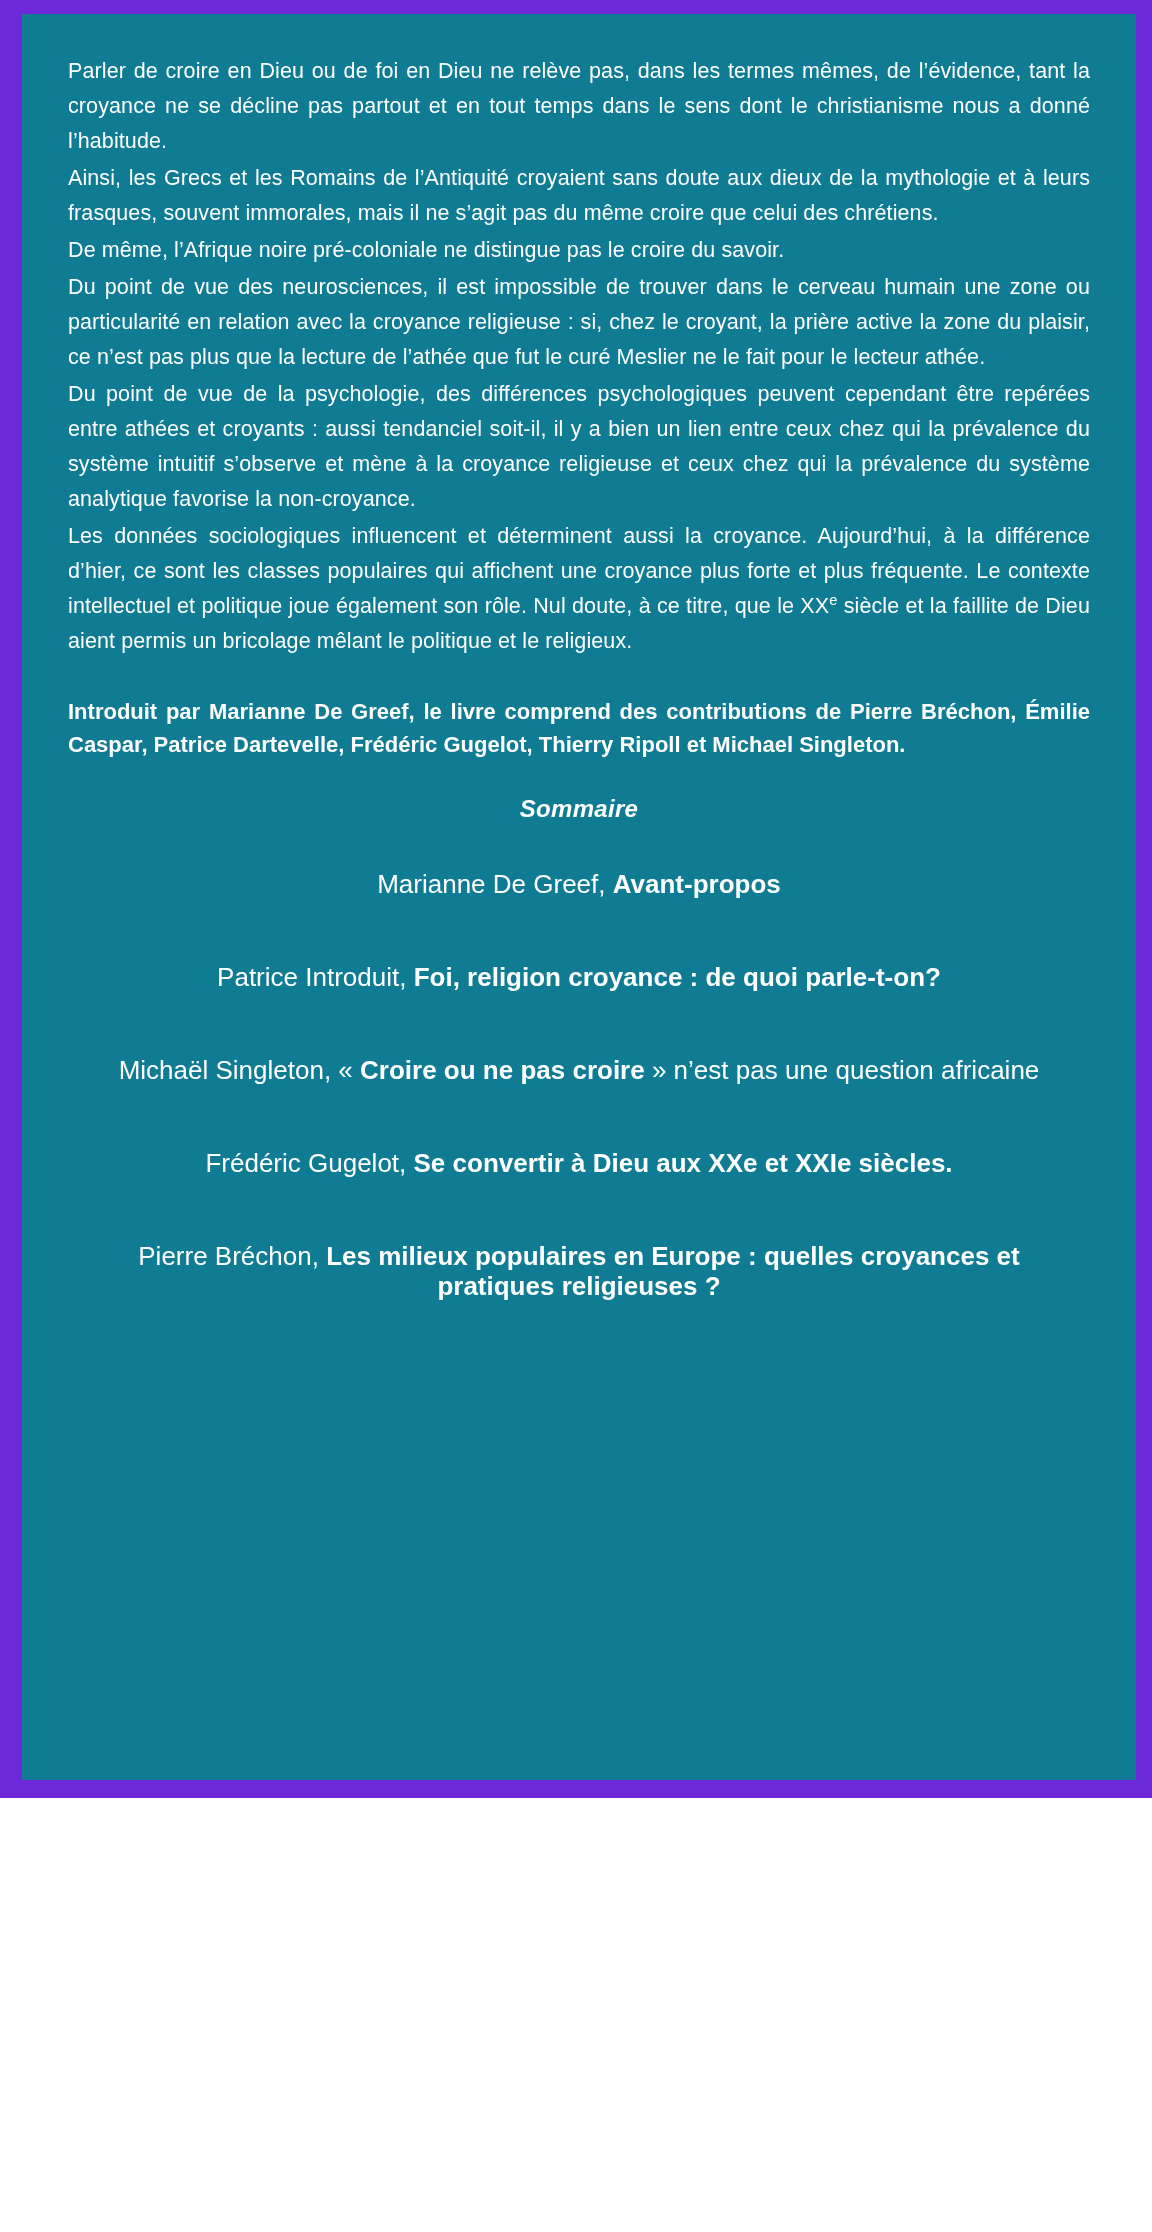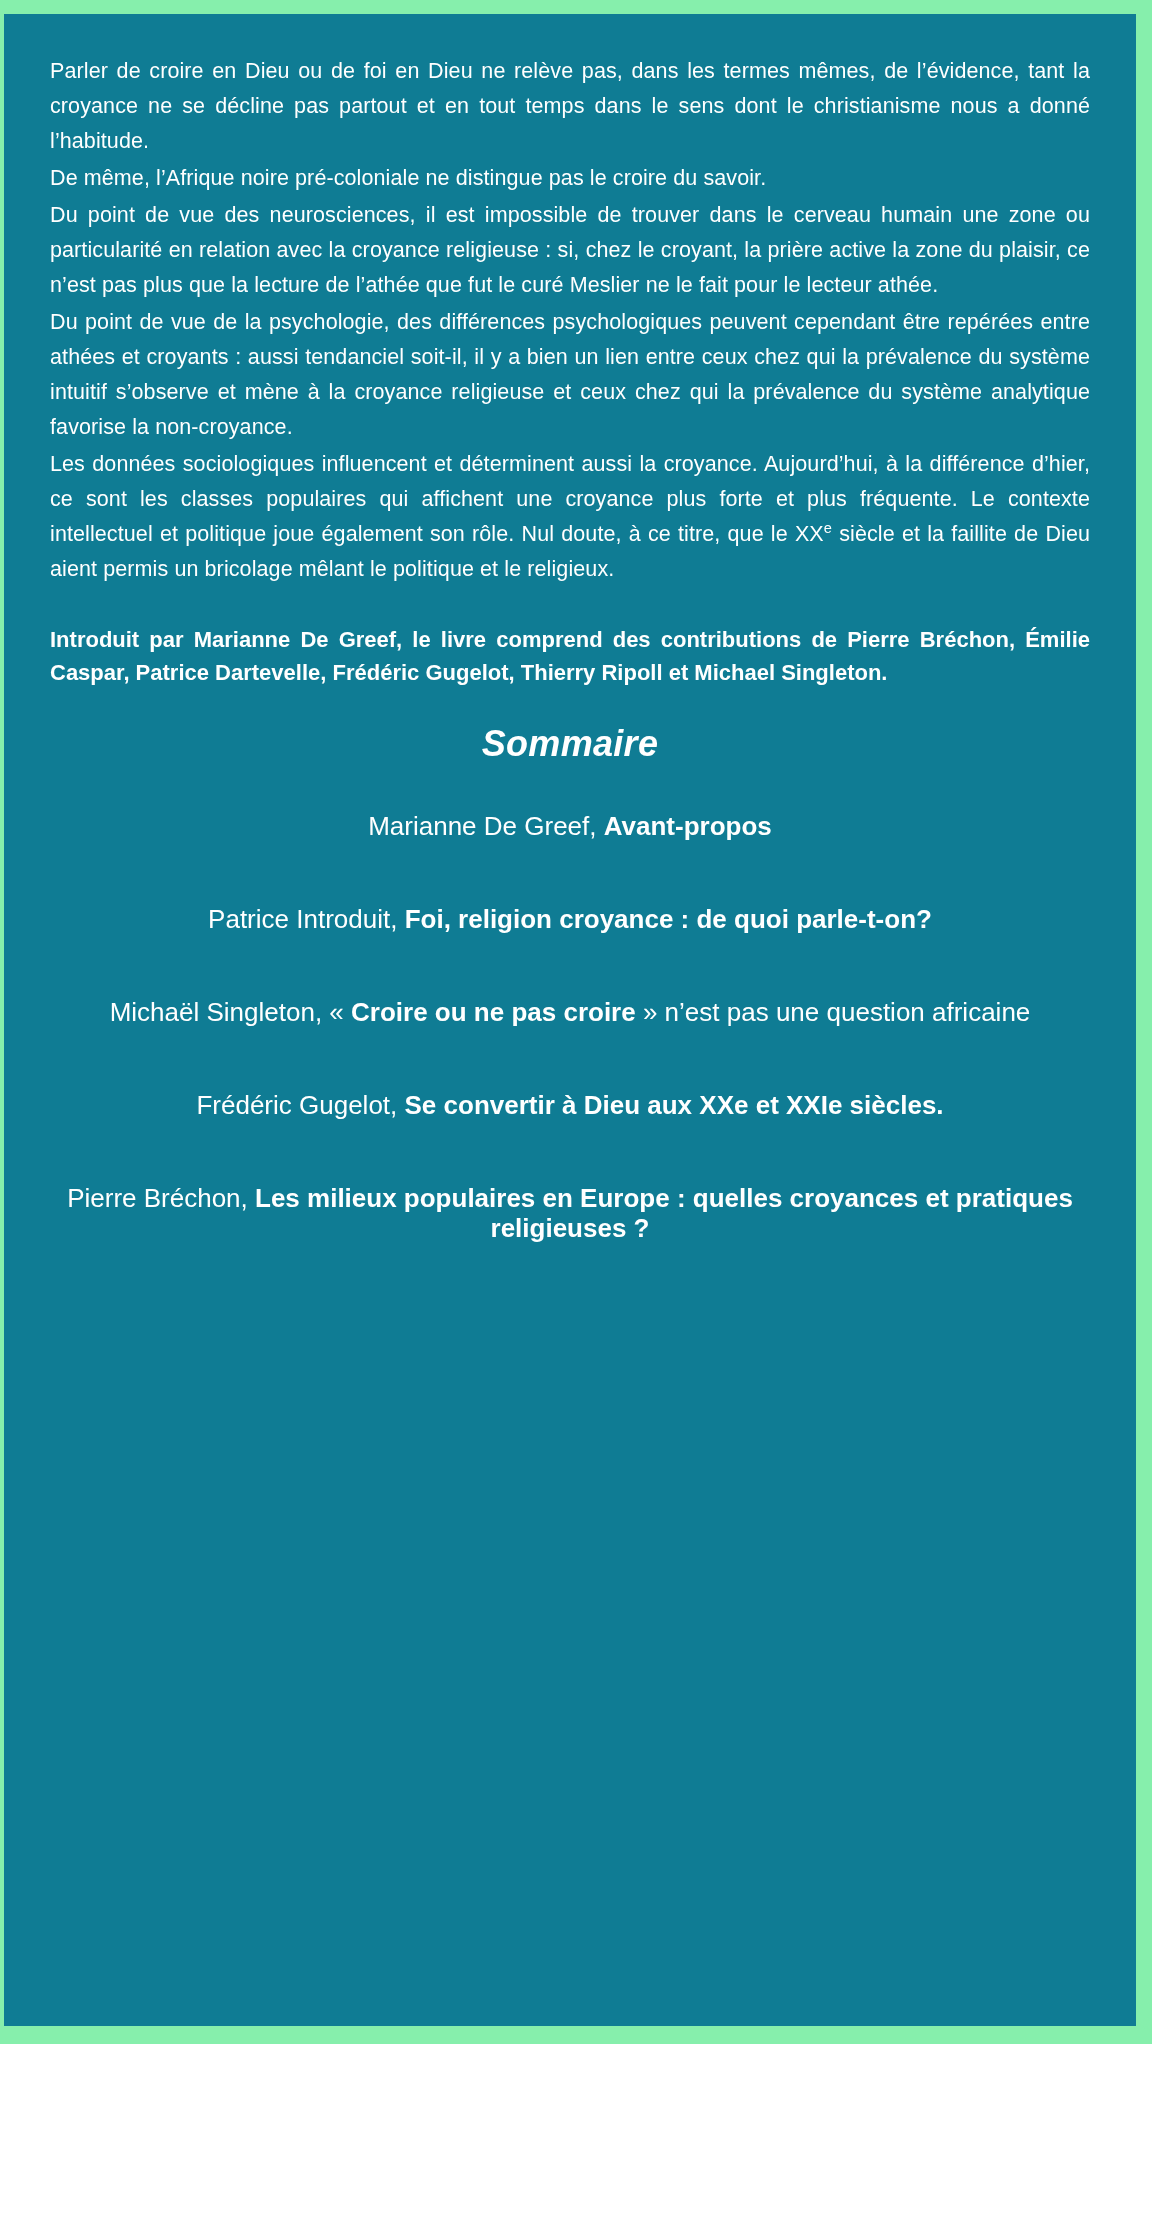--- a/index.html
+++ b/index.html
@@ -9,24 +9,24 @@
   }
   body {
     width: 1152px;
     height: 2232px;
     font-family: "Liberation Sans", sans-serif;
     -webkit-font-smoothing: antialiased;
   }
   .page {
     position: relative;
     width: 1152px;
-    height: 2044px;
-    background: #86efac;
+    height: 1798px;
+    background: #6d28d9;
     box-sizing: border-box;
-    padding: 14px 16px 18px 4px;
+    padding: 14px 16px 18px 22px;
   }
   .panel {
     position: relative;
     width: 100%;
     height: 100%;
     background: #0f7c94;
     box-sizing: border-box;
     padding: 40px 46px 40px 46px;
     color: #ffffff;
     overflow: hidden;
@@ -44,21 +44,21 @@
     margin-top: 36px;
     font-size: 22px;
     line-height: 33px;
     font-weight: bold;
     text-align: justify;
     color: #ffffff;
   }
   .sommaire {
     margin-top: 34px;
     text-align: center;
-    font-size: 36px;
+    font-size: 24px;
     font-weight: bold;
     font-style: italic;
     color: #ffffff;
     letter-spacing: 0.3px;
   }
   .toc {
     margin-top: 46px;
   }
   .toc-item {
     text-align: center;
@@ -84,20 +84,21 @@
   }
 </style>
 </head>
 <body>
 
 <div class="page">
   <div class="panel">
 
     <div class="body-text">
       <p>Parler de croire en Dieu ou de foi en Dieu ne relève pas, dans les termes mêmes, de l’évidence, tant la croyance ne se décline pas partout et en tout temps dans le sens dont le christianisme nous a donné l’habitude.</p>
+      <p>Ainsi, les Grecs et les Romains de l’Antiquité croyaient sans doute aux dieux de la mythologie et à leurs frasques, souvent immorales, mais il ne s’agit pas du même croire que celui des chrétiens.</p>
       <p>De même, l’Afrique noire pré-coloniale ne distingue pas le croire du savoir.</p>
       <p>Du point de vue des neurosciences, il est impossible de trouver dans le cerveau humain une zone ou particularité en relation avec la croyance religieuse : si, chez le croyant, la prière active la zone du plaisir, ce n’est pas plus que la lecture de l’athée que fut le curé Meslier ne le fait pour le lecteur athée.</p>
       <p>Du point de vue de la psychologie, des différences psychologiques peuvent cependant être repérées entre athées et croyants : aussi tendanciel soit-il, il y a bien un lien entre ceux chez qui la prévalence du système intuitif s’observe et mène à la croyance religieuse et ceux chez qui la prévalence du système analytique favorise la non-croyance.</p>
       <p><span>Les données sociologiques influencent et déterminent aussi la croyance. Aujourd’hui, à la différence d’hier, ce sont les classes populaires qui affichent une croyance plus forte et plus fréquente. Le contexte intellectuel et politique joue également son rôle. Nul doute, à ce titre, que le XX</span><sup class="ord">e</sup><span> siècle et la faillite de Dieu aient permis un bricolage mêlant le politique et le religieux.</span></p>
     </div>
 
     <div class="contrib">Introduit par Marianne De Greef, le livre comprend des contributions de Pierre Bréchon, Émilie Caspar, Patrice Dartevelle, Frédéric Gugelot, Thierry Ripoll et Michael Singleton.</div>
 
     <div class="sommaire">Sommaire</div>
 

